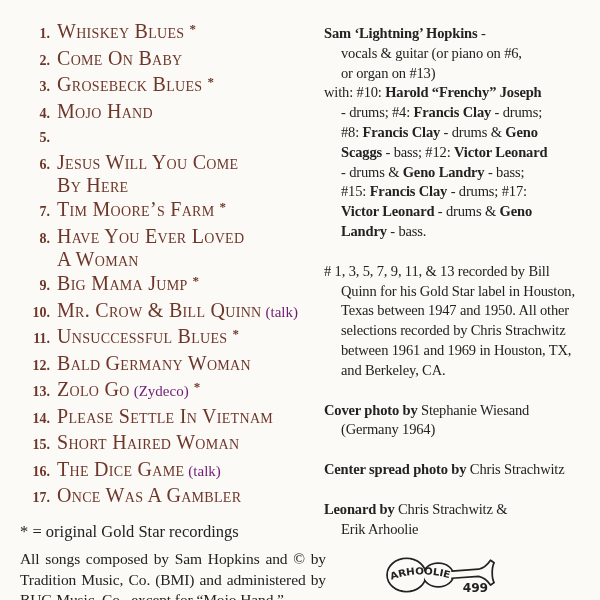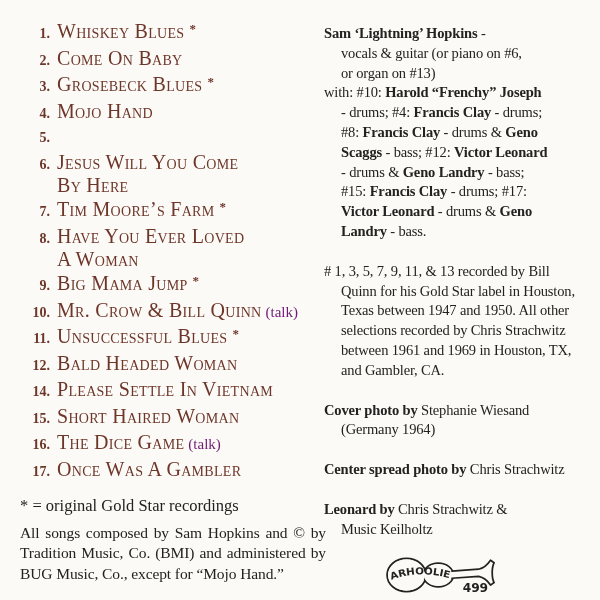--- a/index.html
+++ b/index.html
@@ -99,23 +99,27 @@
     <span class="ttl"><span class="title">Mr. Crow  &amp; Bill Quinn</span><span class="note">(talk)</span></span>
   </div>
 
   <div class="track">
     <span class="num">11.</span>
     <span class="ttl"><span class="title">Unsuccessful Blues</span><span class="mark">*</span></span>
   </div>
 
   <div class="track">
     <span class="num">12.</span>
-    <span class="ttl"><span class="title">Bald Headed Woman</span></span>
+    <span class="ttl"><span class="title">Bald Germany Woman</span></span>
   </div>
 
+  <div class="track">
+    <span class="num">13.</span>
+    <span class="ttl"><span class="title">Zolo Go</span><span class="note">(Zydeco)</span><span class="mark">*</span></span>
+  </div>
 
   <div class="track">
     <span class="num">14.</span>
     <span class="ttl"><span class="title">Please Settle In Vietnam</span></span>
   </div>
 
   <div class="track">
     <span class="num">15.</span>
     <span class="ttl"><span class="title">Short Haired Woman</span></span>
   </div>
@@ -130,24 +134,24 @@
     <span class="ttl"><span class="title">Once Was A Gambler</span></span>
   </div>
 </div>
     <p class="footnote">* = original Gold Star recordings</p>
     <p class="rights">All songs composed by Sam Hopkins and © by Tradition Music, Co. (BMI) and administered by BUG Music, Co., except for “Mojo Hand.”</p>
   </section>
 
   <section class="credits">
     <p class="credit"><span class="b">Sam ‘Lightning’ Hopkins</span><span> -</span><br><span>vocals &amp; guitar (or piano on #6,</span><br><span>or organ on #13)</span></p>
     <p class="credit"><span>with: #10: </span><span class="b">Harold “Frenchy” Joseph</span><br><span>- drums; #4: </span><span class="b">Francis Clay</span><span> - drums;</span><br><span>#8: </span><span class="b">Francis Clay</span><span> - drums &amp; </span><span class="b">Geno</span><br><span class="b">Scaggs</span><span> - bass; #12: </span><span class="b">Victor Leonard</span><br><span>- drums &amp; </span><span class="b">Geno Landry</span><span> - bass;</span><br><span>#15: </span><span class="b">Francis Clay</span><span> - drums; #17:</span><br><span class="b">Victor Leonard</span><span> - drums &amp; </span><span class="b">Geno</span><br><span class="b">Landry</span><span> - bass.</span></p>
-    <p class="credit gap"><span># 1, 3, 5, 7, 9, 11, &amp; 13 recorded by Bill</span><br><span>Quinn for his Gold Star label in Houston,</span><br><span>Texas between 1947 and 1950. All other</span><br><span>selections recorded by Chris Strachwitz</span><br><span>between 1961 and 1969 in Houston, TX,</span><br><span>and Gambler, CA.</span></p>
+    <p class="credit gap"><span># 1, 3, 5, 7, 9, 11, &amp; 13 recorded by Bill</span><br><span>Quinn for his Gold Star label in Houston,</span><br><span>Texas between 1947 and 1950. All other</span><br><span>selections recorded by Chris Strachwitz</span><br><span>between 1961 and 1969 in Houston, TX,</span><br><span>and Berkeley, CA.</span></p>
     <p class="credit gap"><span class="b">Cover photo by</span><span> Stephanie Wiesand</span><br><span>(Germany 1964)</span></p>
     <p class="credit gap"><span class="b">Center spread photo by</span><span> Chris Strachwitz</span></p>
-    <p class="credit gap"><span class="b">Leonard by</span><span> Chris Strachwitz &amp;</span><br><span>Music Keilholtz</span></p>
+    <p class="credit gap"><span class="b">Leonard by</span><span> Chris Strachwitz &amp;</span><br><span>Erik Arhoolie</span></p>
 
     <div class="logo-wrap">
       <svg width="124" height="42" viewBox="0 0 172 58">
 
         <ellipse cx="34" cy="29" rx="27" ry="23" fill="#fbfaf7" stroke="#242220" stroke-width="2.4"></ellipse>
         <ellipse cx="78" cy="29" rx="21" ry="16.5" fill="#fbfaf7" stroke="#242220" stroke-width="2.4"></ellipse>
         <ellipse cx="34" cy="29" rx="25.4" ry="21.4" fill="#fbfaf7"></ellipse>
         <ellipse cx="78" cy="29" rx="19.4" ry="14.9" fill="#fbfaf7"></ellipse>
 
         <path d="M 97 23.5 L 134 21 C 141 19.5 146.5 14.5 150.5 8.5 L 155.5 12

